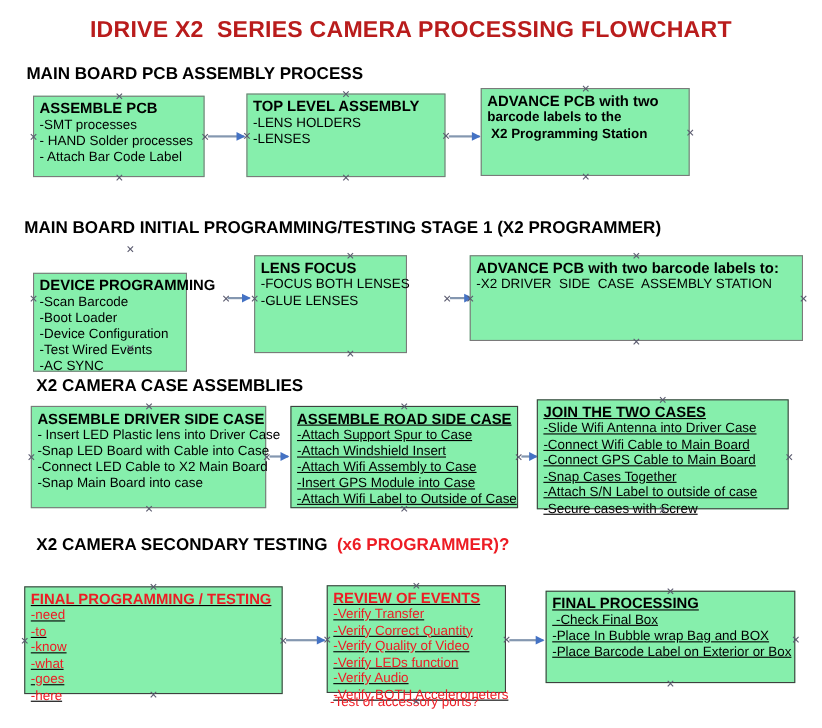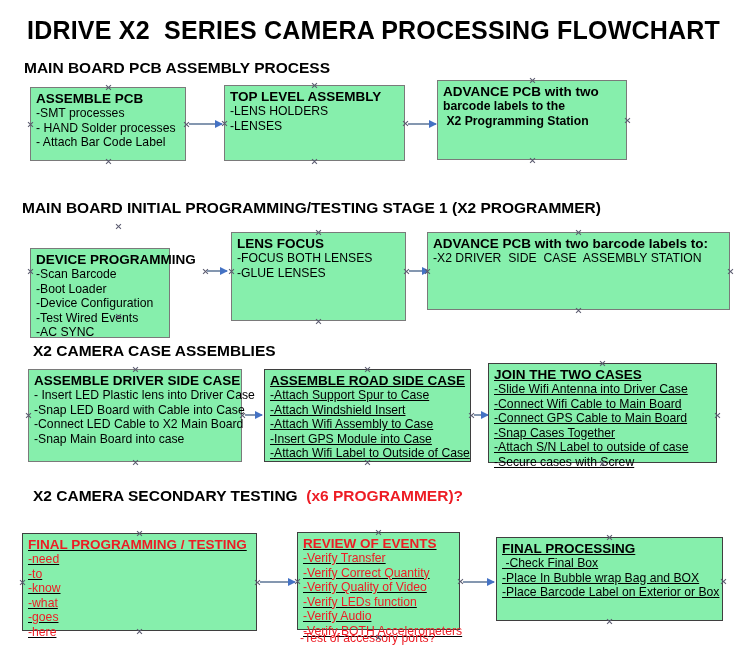--- a/index.html
+++ b/index.html
@@ -18,24 +18,24 @@
     position: relative;
     width: 747px;
     height: 662px;
   }
   .title {
     position: absolute;
     left: 0;
     top: 16px;
     width: 747px;
     text-align: center;
-    font-size: 25px;
+    font-size: 21px;
     font-weight: bold;
     letter-spacing: 0.2px;
-    color: #000000;
+    color: #b91c1c;
     white-space: pre;
   }
   .section-header {
     position: absolute;
     font-size: 15.5px;
     font-weight: bold;
     color: #000000;
     white-space: pre;
   }
   .section-header .accent {
@@ -170,21 +170,21 @@
     <div class="box-line">-Test Wired Events</div>
     <div class="box-line">-AC SYNC</div>
   </div>
   <div class="handle" style="left:118px; top:226px;"></div>
   <div class="handle" style="left:118px; top:316px;"></div>
   <div class="handle" style="left:30px; top:271px;"></div>
   <div class="handle" style="left:205px; top:271px;"></div>
 
   <div class="arrow" style="left:207px; top:270px; width:20px;"></div>
 
-  <div class="box" style="left:231px; top:232px; width:175px; height:89px;">
+  <div class="box" style="left:231px; top:232px; width:139px; height:89px;">
     <div class="box-title">LENS FOCUS</div>
     <div class="box-line">-FOCUS BOTH LENSES</div>
     <div class="box-line">-GLUE LENSES</div>
   </div>
   <div class="handle" style="left:318px; top:232px;"></div>
   <div class="handle" style="left:318px; top:321px;"></div>
   <div class="handle" style="left:231px; top:271px;"></div>
   <div class="handle" style="left:406px; top:271px;"></div>
 
   <div class="arrow" style="left:409px; top:270px; width:20px;"></div>

